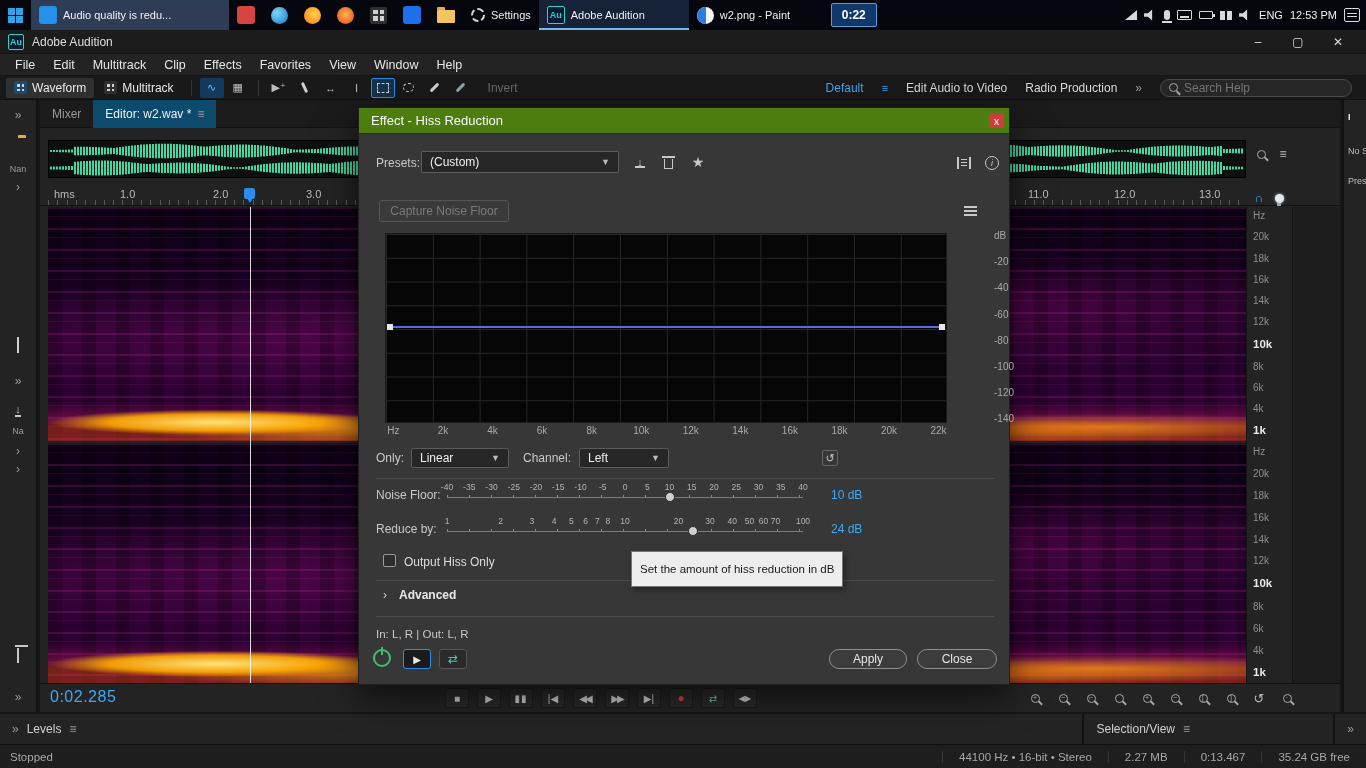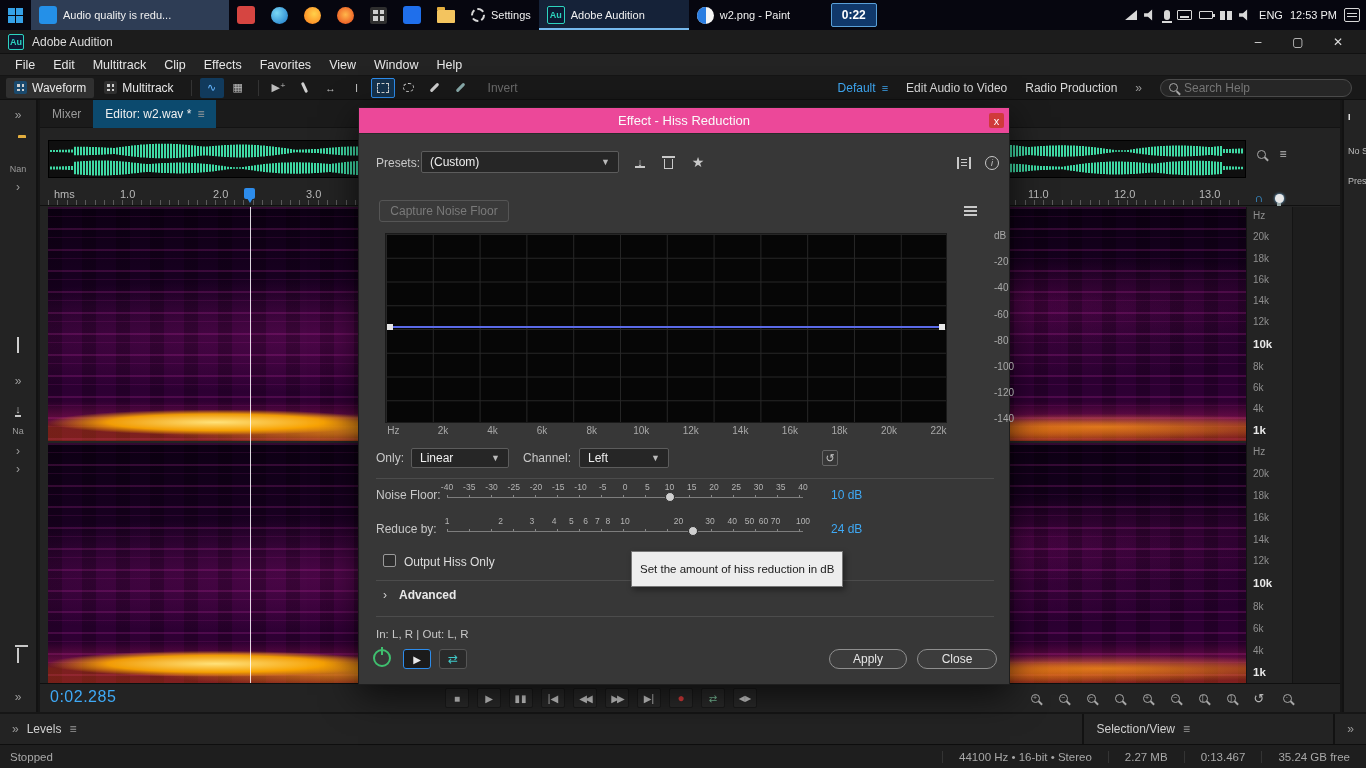--- a/index.html
+++ b/index.html
@@ -110,22 +110,22 @@
 
 
 .bottom-row{position:absolute;left:0;top:714px;width:1366px;height:30px;background:#121212;display:flex;gap:2px;}
 .bpanel{background:#232323;height:100%;display:flex;align-items:center;gap:8px;padding:0 12px;font-size:12px;color:#cfcfcf;}
 .statusbar{position:absolute;left:0;top:744px;width:1366px;height:24px;background:#1e1e1e;border-top:1px solid #0e0e0e;display:flex;align-items:center;font-size:11.5px;color:#a8a8a8;}
 .st-seg{padding:0 16px;border-left:1px solid #343434;white-space:nowrap;}
 
 
 .dialog{position:absolute;left:358px;top:107px;width:652px;height:578px;background:#373737;border:1px solid #1e1e1e;
   box-shadow:0 10px 34px rgba(0,0,0,.65);z-index:20;}
-.dlg-header{position:absolute;left:0;top:0;width:100%;height:26px;background:#ec4899;border-bottom:1px solid #2a2a2a;
-  display:flex;align-items:center;padding:0 12px;font-size:13px;color:#fafafa;justify-content:center;}
+.dlg-header{position:absolute;left:0;top:0;width:100%;height:26px;background:#4d7c0f;border-bottom:1px solid #2a2a2a;
+  display:flex;align-items:center;padding:0 12px;font-size:13px;color:#fafafa;}
 .dlg-close{position:absolute;right:5px;top:5px;width:15px;height:15px;background:#d03a3a;border-radius:2px;color:#fff;
   font-size:11px;display:flex;align-items:center;justify-content:center;cursor:pointer;}
 .dlg-label{position:absolute;font-size:12px;color:#c8c8c8;}
 .dd{position:absolute;height:22px;background:#262626;border:1px solid #5c5c5c;border-radius:2px;display:flex;align-items:center;
   padding:0 8px;font-size:12px;color:#eee;cursor:pointer;}
 .dd .chev{margin-left:auto;color:#bbb;font-size:9px;}
 .dlg-ico{position:absolute;width:18px;height:18px;display:flex;align-items:center;justify-content:center;color:#c8c8c8;cursor:pointer;}
 .dl-arrow{width:10px;height:10px;position:relative;color:#c8c8c8;font-size:11px;line-height:9px;text-align:center;border-bottom:2px solid #c8c8c8;}
 .trash{width:9px;height:10px;border:1px solid #c8c8c8;border-top:none;position:relative;}
 .trash::before{content:"";position:absolute;top:-3px;left:-3px;width:13px;height:2px;background:#c8c8c8;}
@@ -298,21 +298,21 @@
         <span class="lasso"></span>
       </div>
     <div class="tool">
         <span class="brushbar"></span>
       </div>
     <div class="tool">
         <span class="brushbar" style="background:#8aa"></span>
       </div>
     <span style="margin-left:14px;color:#6b6b6b;font-size:12px">Invert</span>
     <div style="margin-left:auto;display:flex;align-items:center;gap:18px;padding-right:8px">
-      <span style="display:flex;align-items:center;gap:6px">
+      <span style="display:flex;align-items:center;gap:18px">
         <span style="color:#3fa9f5;font-size:12px">Default</span>
         <span style="color:#3fa9f5;font-size:11px">≡</span>
       </span>
       <span style="color:#d8d8d8;font-size:12px">Edit Audio to Video</span>
       <span style="color:#d8d8d8;font-size:12px">Radio Production</span>
       <span style="color:#9a9a9a">»</span>
       <span class="searchbox">
         <span class="mag"></span>
         <input placeholder="Search Help" style="">
       </span>

